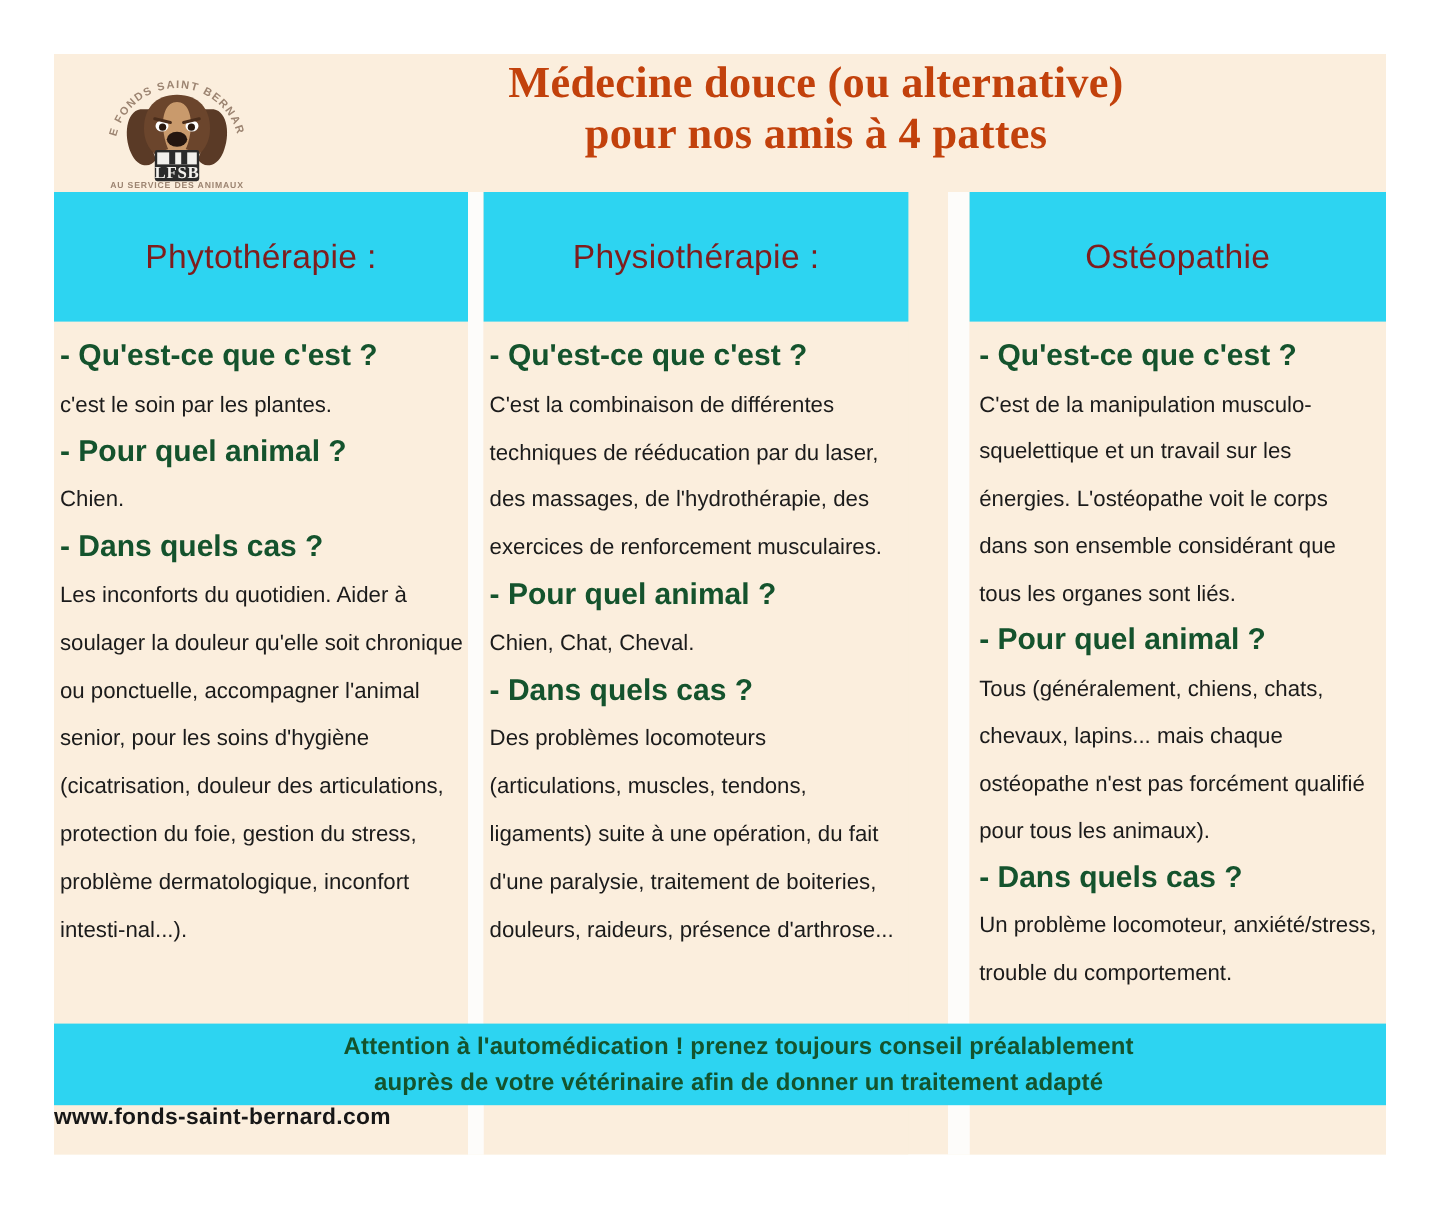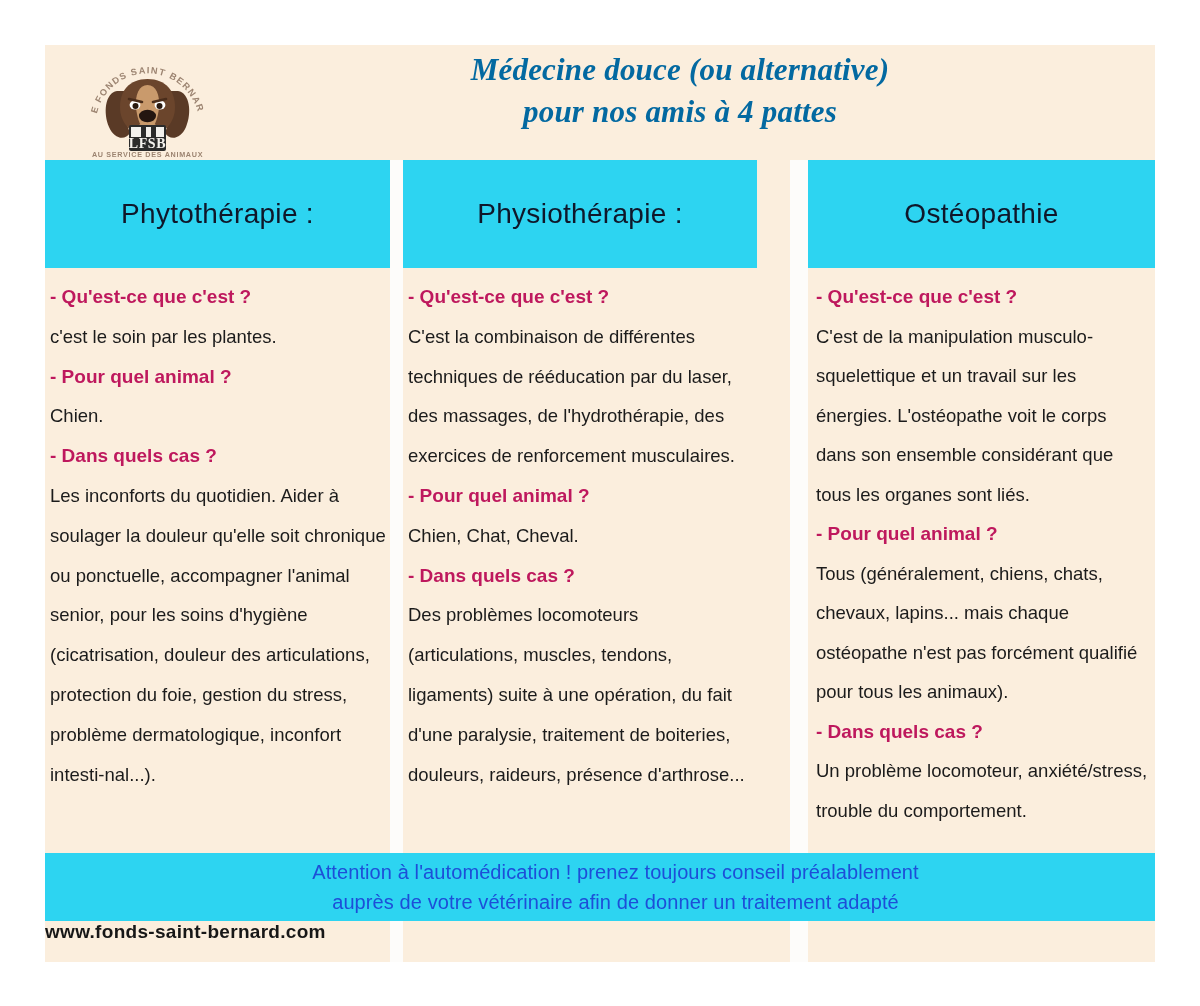--- a/index.html
+++ b/index.html
@@ -42,26 +42,25 @@
   .title-block {
     position: absolute;
     left: 175px;
     top: 4px;
     width: 920px;
     text-align: center;
   }
   .title-line {
     font-family: "Liberation Serif", serif;
     font-weight: bold;
-    font-size: 31px;
+    font-size: 37px;
     line-height: 42px;
-    color: #0369a1;
+    color: #c2410c;
     letter-spacing: 0.2px;
     white-space: nowrap;
-    font-style: italic;
   }
 
   
   .columns {
     position: absolute;
     left: 0;
     top: 115px;
     width: 1110px;
     height: 802px;
   }
@@ -92,39 +91,39 @@
     height: 108px;
     background: #2dd4f1;
     display: flex;
     align-items: center;
     justify-content: center;
   }
   .col-head-text {
     font-family: "Liberation Sans", sans-serif;
     font-weight: normal;
     font-size: 28px;
-    color: #0f172a;
+    color: #7f1d1d;
     letter-spacing: 0.3px;
   }
 
   .col-body {
     position: absolute;
     left: 0;
     top: 108px;
     width: 100%;
     padding: 9px 7px 0 5px;
   }
   .col-0 .col-body { padding-left: 5px; padding-right: 2px; }
   .col-1 .col-body { padding-left: 5px; padding-right: 4px; }
   .col-2 .col-body { padding-left: 8px; padding-right: 4px; }
 
   .q {
-    font-size: 19px;
-    font-weight: bold;
-    color: #be185d;
+    font-size: 25px;
+    font-weight: bold;
+    color: #14532d;
     line-height: 39.8px;
     white-space: nowrap;
   }
   .a {
     font-size: 18.5px;
     font-weight: normal;
     color: #1b1b1b;
     line-height: 39.8px;
   }
   .col-2 .q, .col-2 .a { line-height: 39.5px; }
@@ -137,22 +136,22 @@
     width: 1110px;
     height: 68px;
     background: #2dd4f1;
     display: flex;
     flex-direction: column;
     align-items: center;
     justify-content: center;
   }
   .footer-line {
     font-size: 20px;
-    font-weight: normal;
-    color: #1d4ed8;
+    font-weight: bold;
+    color: #14532d;
     line-height: 30px;
     letter-spacing: 0.1px;
     margin-left: 31px;
   }
   .footer-url {
     position: absolute;
     left: 0;
     top: 876px;
     width: 1110px;
     text-align: left;

